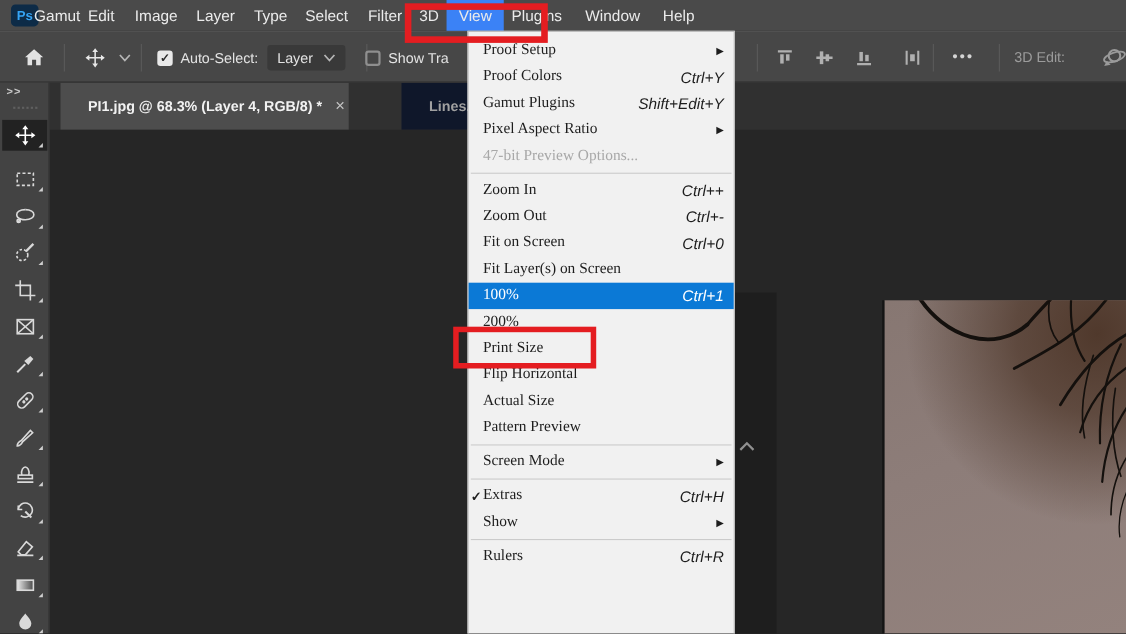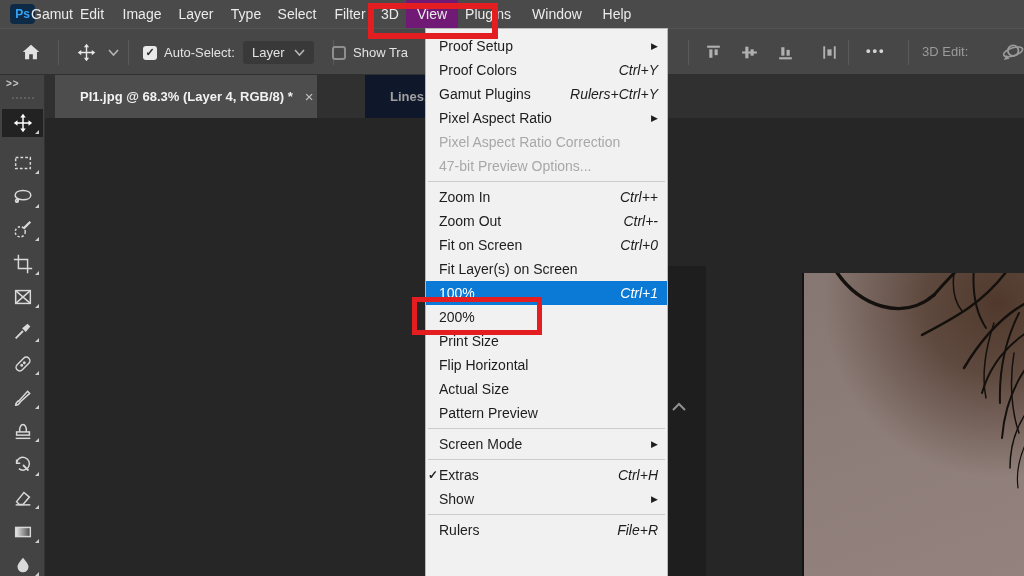--- a/index.html
+++ b/index.html
@@ -10,21 +10,21 @@
   
   .menubar { position:absolute; left:0; top:0; width:1024px; height:28px;
              background:#4a4a4a; z-index:30; }
   .ps-logo { position:absolute; left:10px; top:4px; width:25px; height:20px;
              background:#0d2b47; border-radius:4px; color:#35a4f5;
              font-size:12px; font-weight:bold; display:flex;
              align-items:center; justify-content:center; }
   .mb-item { position:absolute; top:0; height:28px; transform:translateX(-50%);
              display:flex; align-items:center; padding:0 11px;
              color:#ebebeb; font-size:14px; white-space:nowrap; }
-  .mb-item.pressed { background:#701a75;text-align:center; }
+  .mb-item.pressed { background:#3b82f6;text-align:center; }
 
   
   .optionsbar { position:absolute; left:0; top:28px; width:1024px; height:47px;
                 background:#474747; border-top:1px solid #535353;
                 border-bottom:1px solid #303030; z-index:10; overflow:hidden; }
   .ob-sep { position:absolute; top:11px; width:1px; height:25px; background:#5a5a5a; }
   .ob-abs { position:absolute; display:flex; align-items:center; }
   .ob-label { color:#e3e3e3; font-size:13px; white-space:nowrap; }
   .ob-label.dim { color:#9b9b9b; }
   .checkbox { width:14px; height:14px; border-radius:3px; margin-right:7px; flex:none; }
@@ -73,21 +73,21 @@
   .photo svg { position:absolute; left:0; top:0; }
   .canvas-chevron { position:absolute; left:671px; top:399px; z-index:4; }
 
   
   .menu { position:absolute; left:425px; top:28px; width:243px; height:560px;
           background:#f1f1f1; border:1px solid #b9b9b9; z-index:40;
           padding-top:5px; }
   .mi { position:relative; height:24px; display:flex; align-items:center;
         padding:0 9px 0 13px; color:#1d1d1d; font-size:14px; }
   .mi .chk { position:absolute; left:2px; width:11px; font-size:12px; font-weight:bold; }
-  .mi .lbl { white-space:nowrap; }
+  .mi .lbl { white-space:nowrap;font-family:Liberation Serif, serif; }
   .mi .sc { margin-left:auto; white-space:nowrap;font-style:italic; }
   .mi .arr { width:11px; text-align:right; font-size:9px; margin-left:auto; }
   .mi.dis { color:#a8a8a8; }
   .mi.hl { background:#0b79d6; color:#ffffff; }
   .msep { height:1px; background:#cbcbcb; margin:3px 2px; }
 
   
   .red-view { position:absolute; left:368px; top:3px; width:130px; height:36px;
               border:6px solid #e41d21; z-index:60; }
   .red-100 { position:absolute; left:412px; top:297px; width:130px; height:38px;
@@ -332,28 +332,25 @@
   <div class="mi">
     <span class="lbl">Proof Setup</span>
     <span class="arr">▶</span>
   </div>
   <div class="mi">
     <span class="lbl">Proof Colors</span>
     <span class="sc">Ctrl+Y</span>
   </div>
   <div class="mi">
     <span class="lbl">Gamut Plugins</span>
-    <span class="sc">Rulers+Ctrl+Y</span>
+    <span class="sc">Shift+Edit+Y</span>
   </div>
   <div class="mi">
     <span class="lbl">Pixel Aspect Ratio</span>
     <span class="arr">▶</span>
-  </div>
-  <div class="mi dis">
-    <span class="lbl">Pixel Aspect Ratio Correction</span>
   </div>
   <div class="mi dis">
     <span class="lbl">47-bit Preview Options...</span>
   </div>
   <div class="msep"></div>
   <div class="mi">
     <span class="lbl">Zoom In</span>
     <span class="sc">Ctrl++</span>
   </div>
   <div class="mi">
@@ -397,18 +394,18 @@
     <span class="lbl">Extras</span>
     <span class="sc">Ctrl+H</span>
   </div>
   <div class="mi">
     <span class="lbl">Show</span>
     <span class="arr">▶</span>
   </div>
   <div class="msep"></div>
   <div class="mi">
     <span class="lbl">Rulers</span>
-    <span class="sc">File+R</span>
+    <span class="sc">Ctrl+R</span>
   </div>
 </div>
 
 <div class="red-view"></div>
 <div class="red-100"></div>
 
 </body></html>

